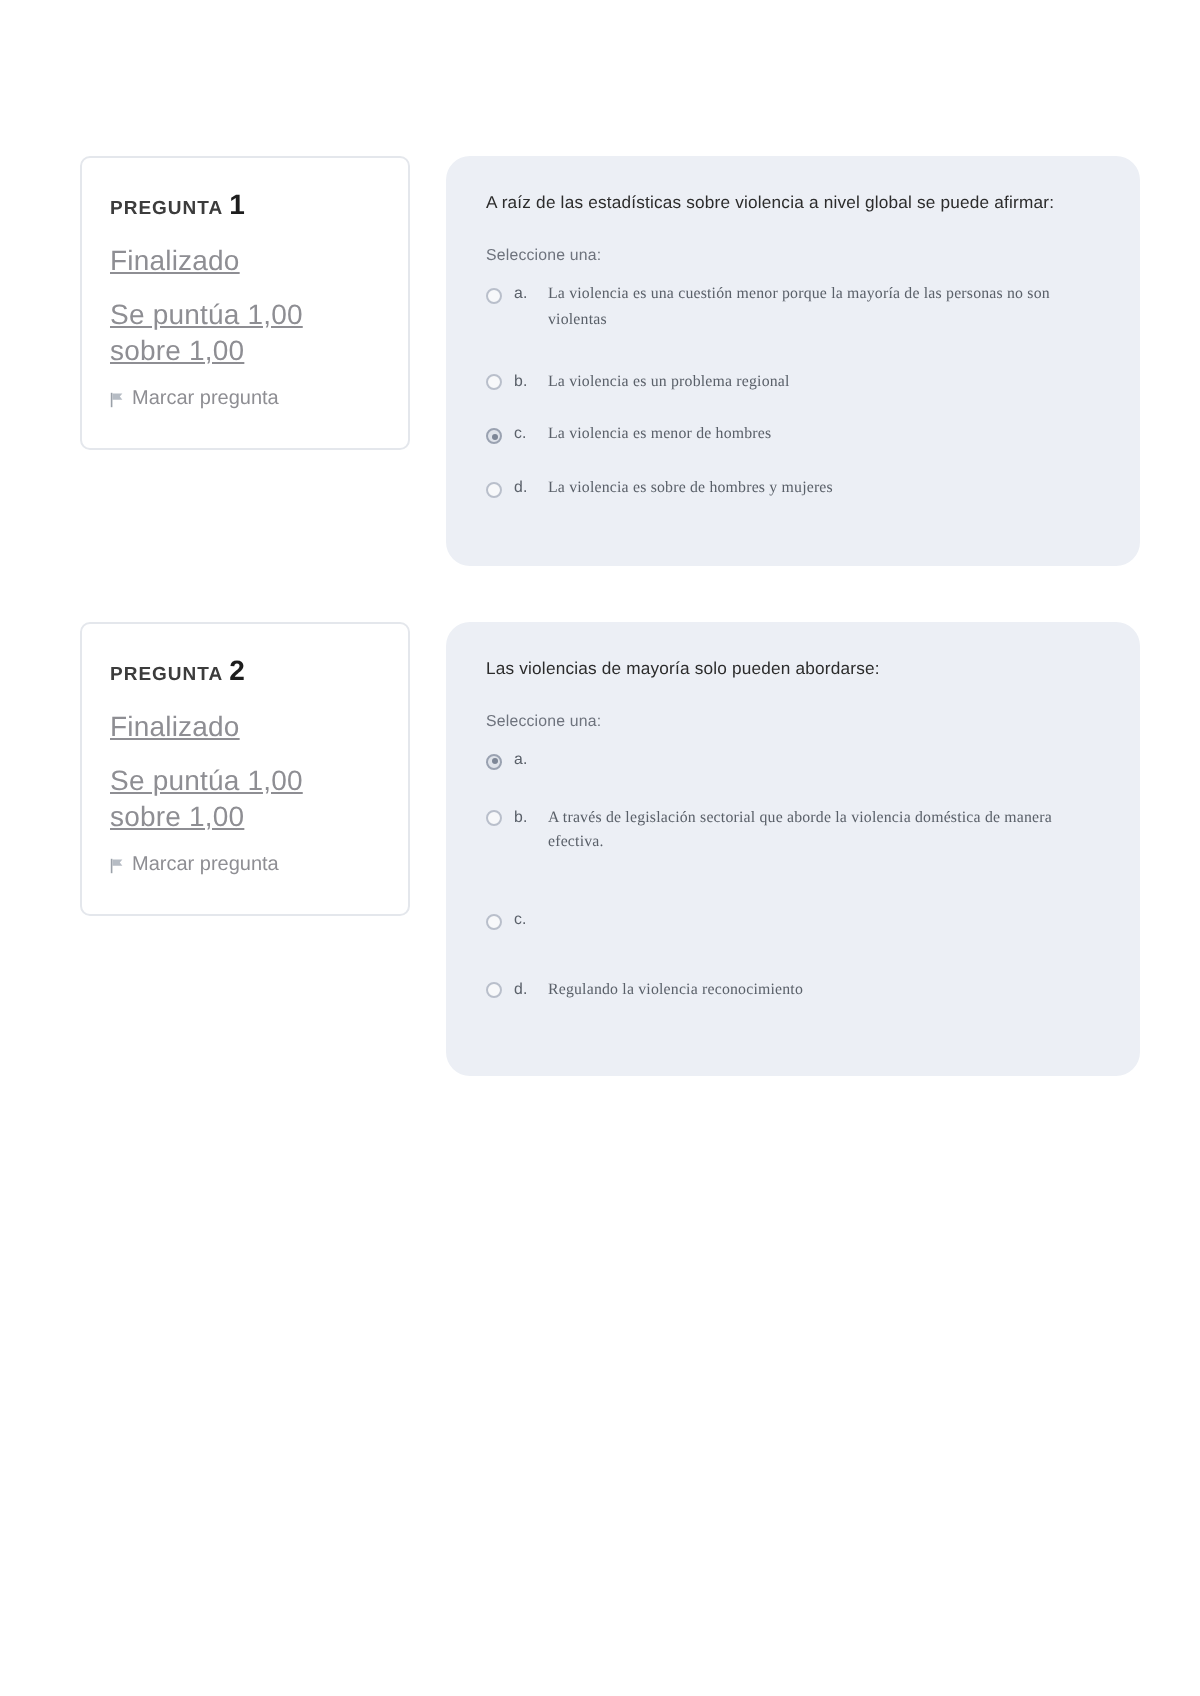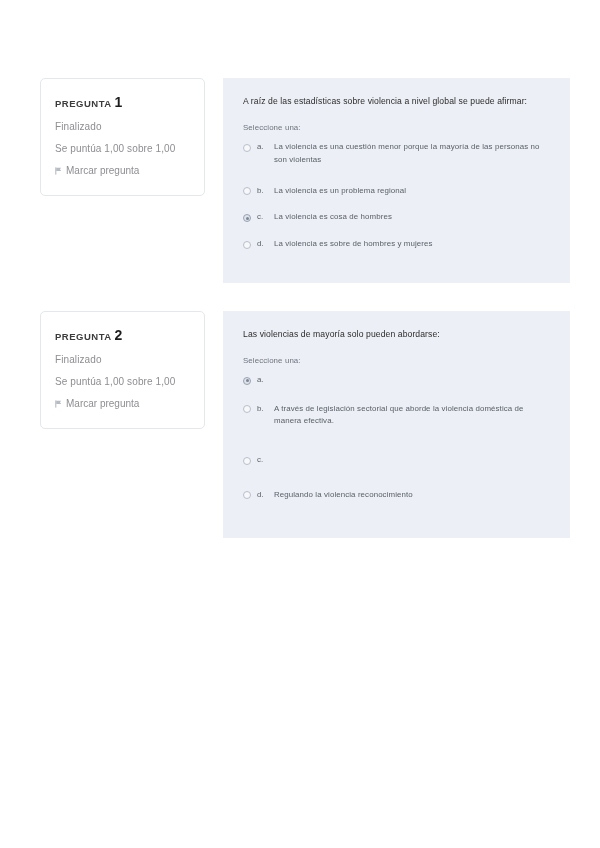--- a/index.html
+++ b/index.html
@@ -48,25 +48,26 @@
     text-transform: uppercase;
   }
   .qinfo-title .qnum {
     font-size: 14px;
     font-weight: bold;
     letter-spacing: 0;
     margin-left: 3px;
     color: #1d1d1d;
   }
   .qinfo-line {
-    font-size: 10px;
+    font-size: 14px;
     color: #8e8e93;
     margin-bottom: 9px;
     line-height: 1.3;
     letter-spacing: 0.1px;
+    text-decoration: underline;
   }
   .qinfo-flagline {
     font-size: 10px;
     color: #8e8e93;
     display: flex;
     align-items: center;
     gap: 4px;
     line-height: 1.3;
   }
   .flag-icon {
@@ -75,21 +76,21 @@
     height: 8px;
     flex: 0 0 7px;
     position: relative;
   }
   .flag-icon svg { display: block; }
 
   
   .qpanel {
     flex: 1 1 auto;
     background: #eceff5;
-    border-radius: 0;
+    border-radius: 12px;
     padding: 16px 18px 18px 16px;
   }
   .qtext {
     font-size: 8.6px;
     color: #2c2c2c;
     line-height: 1.75;
     margin-bottom: 14px;
     letter-spacing: 0.1px;
     padding-left: 4px;
   }
@@ -142,20 +143,21 @@
     color: #5a6069;
     line-height: 1.6;
     letter-spacing: 0.1px;
   }
   .answer-text {
     flex: 1 1 auto;
     font-size: 7.9px;
     color: #5a6069;
     line-height: 1.62;
     letter-spacing: 0.1px;
+    font-family: Liberation Serif, serif;
   }
   
   .q1 .answer { margin-bottom: 14px; }
   .q1 .answer:first-child { margin-bottom: 18px; }
   .q2 .answer { margin-bottom: 18px; }
   .q2 .answer:first-child { margin-bottom: 16px; }
   .q2 .answer:nth-child(2) { margin-bottom: 26px; }
   .q2 .answer:nth-child(3) { margin-bottom: 22px; }
 </style>
 </head>
@@ -196,21 +198,21 @@
 
           <div class="answer">
             <span class="radio"></span>
             <span class="answer-letter">b.</span>
             <span class="answer-text">La violencia es un problema regional</span>
           </div>
 
           <div class="answer">
             <span class="radio checked"></span>
             <span class="answer-letter">c.</span>
-            <span class="answer-text">La violencia es cosa de hombres</span>
+            <span class="answer-text">La violencia es menor de hombres</span>
           </div>
 
           <div class="answer">
             <span class="radio"></span>
             <span class="answer-letter">d.</span>
             <span class="answer-text">La violencia es sobre de hombres y mujeres</span>
           </div>
 
         </div>
       </div>

